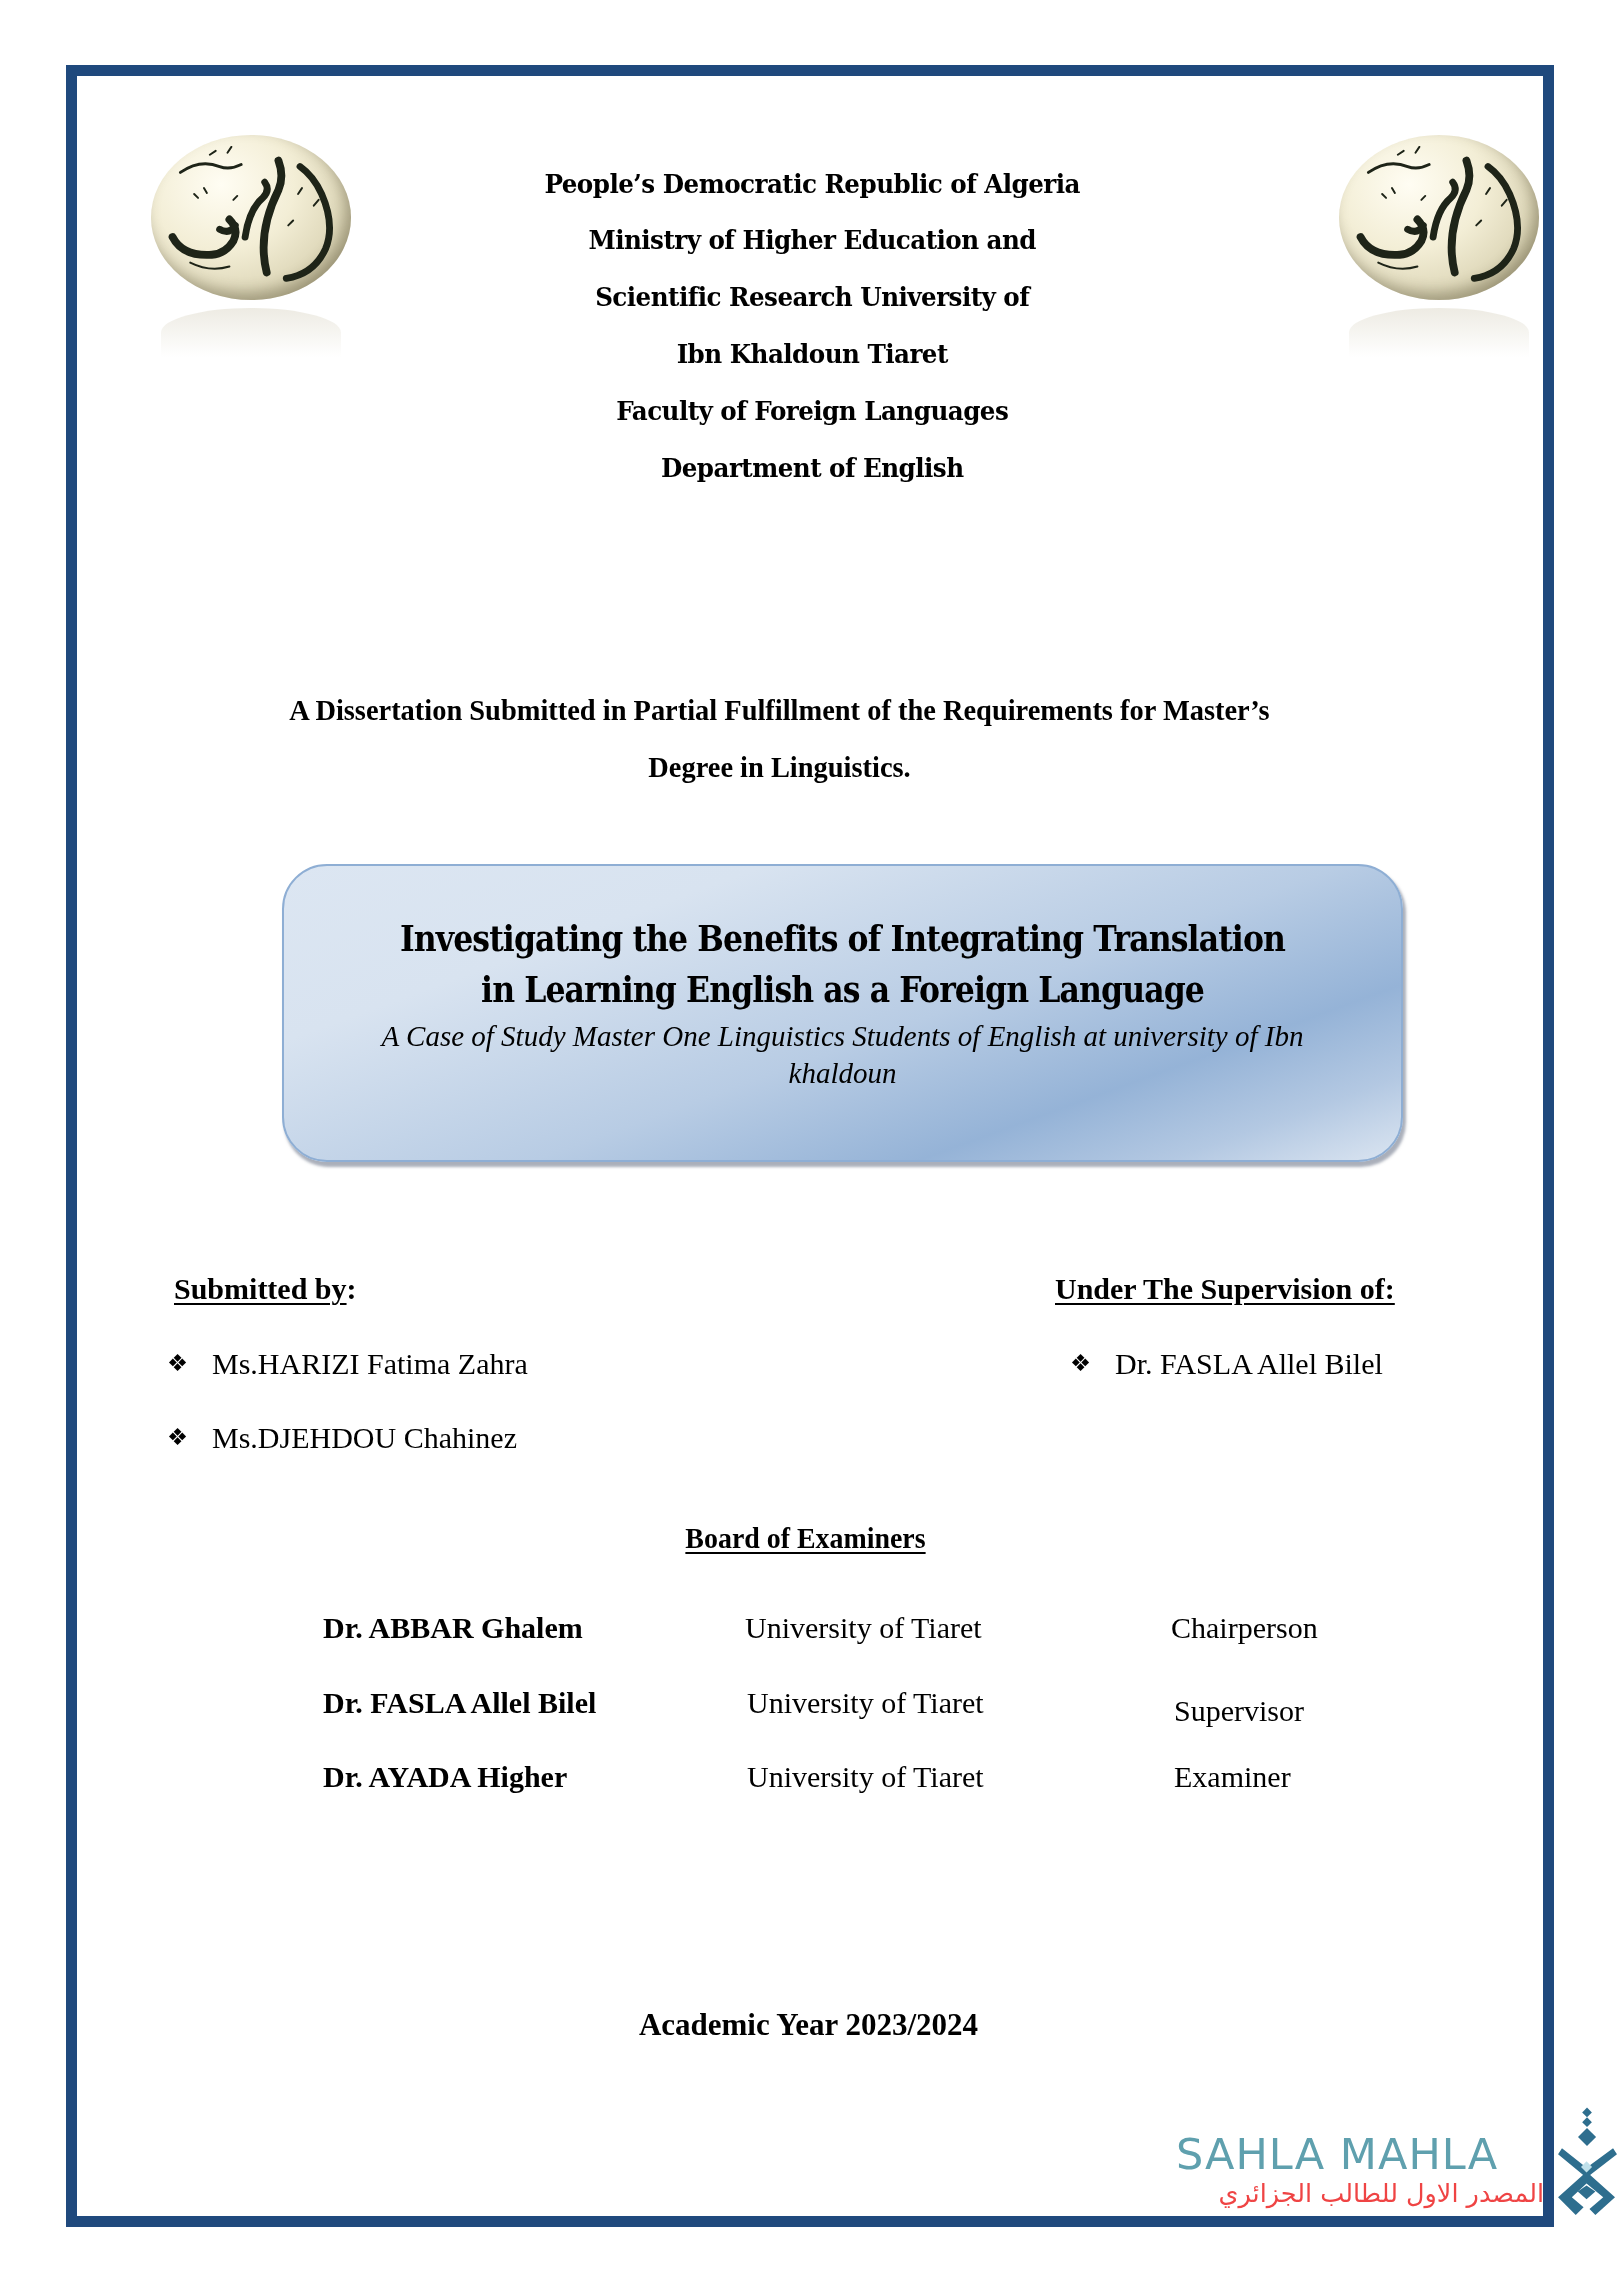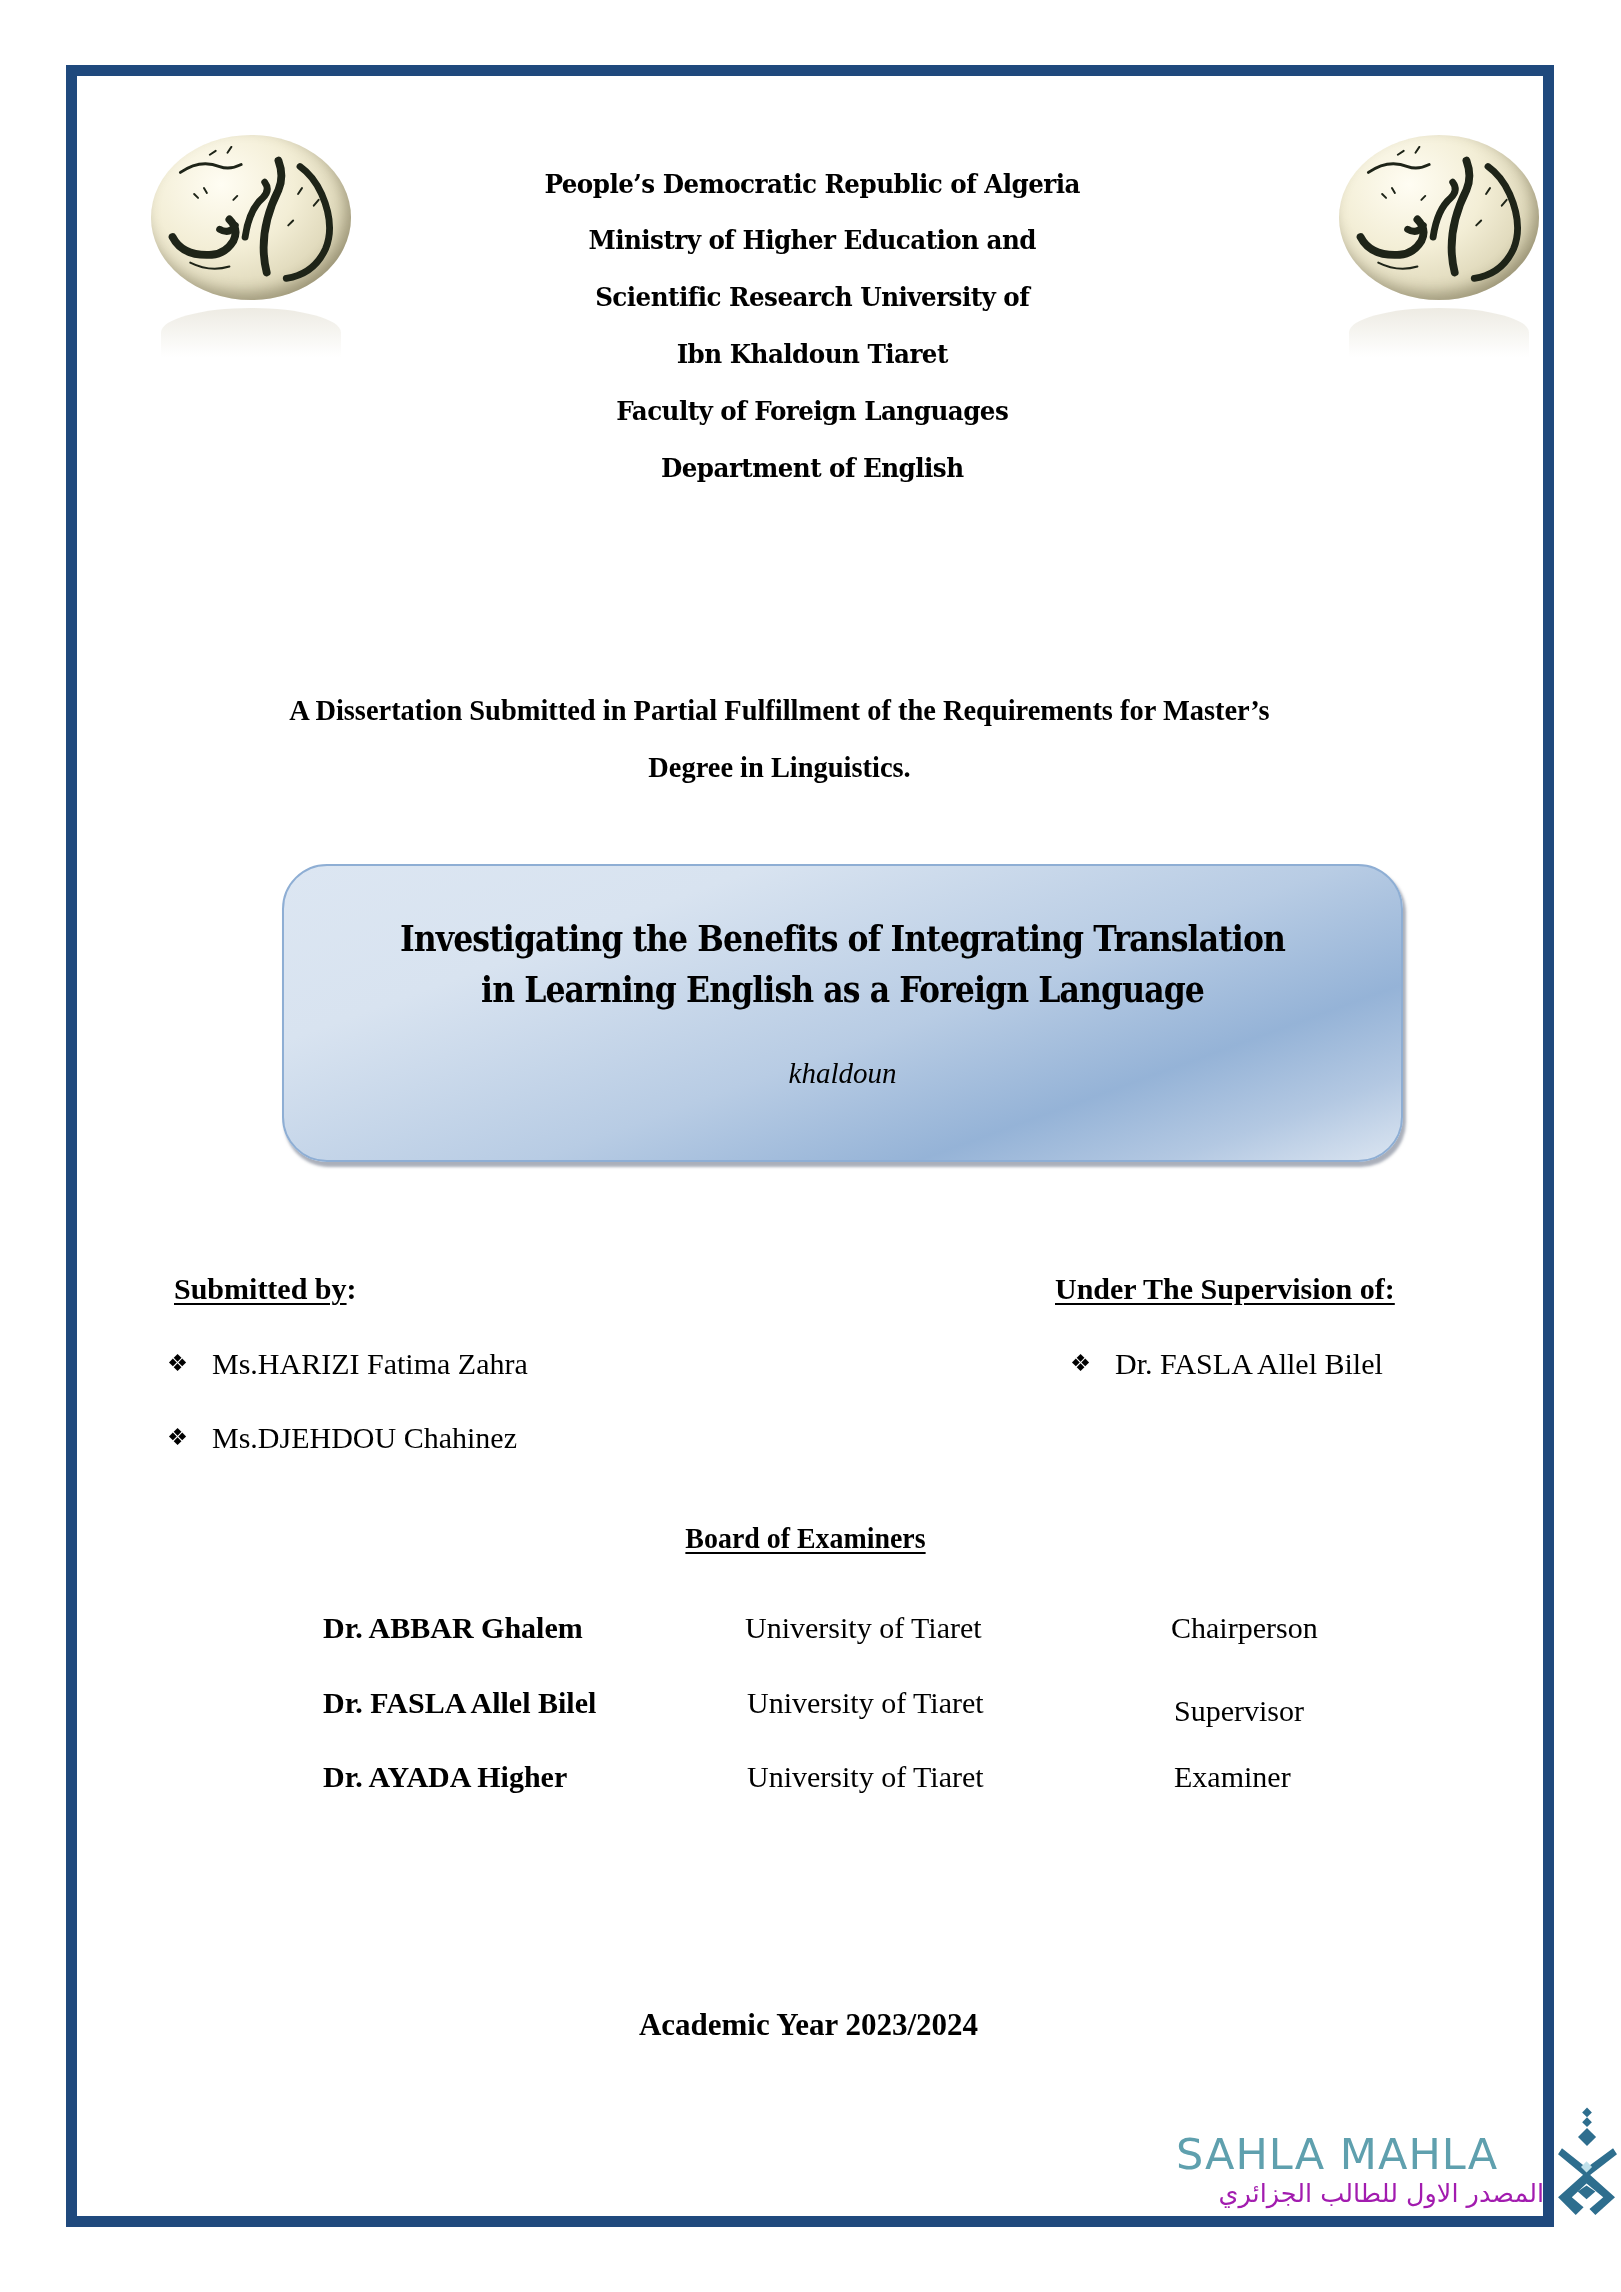--- a/index.html
+++ b/index.html
@@ -49,21 +49,21 @@
 
   .cell { position: absolute; font-family: "Liberation Serif", serif; font-size: 30px; white-space: nowrap; }
   .cell.name { font-weight: bold; }
 
   .academic { position: absolute; left: 0; width: 1621px; text-align: center;
               font-family: "Liberation Serif", serif; font-weight: bold; font-size: 31px; }
 
   .wm-title { position: absolute; left: 1176px; top: 2129px; font-family: "DejaVu Sans", sans-serif;
               font-size: 43px; color: #5fa0ae; letter-spacing: 1px; white-space: nowrap; }
   .wm-sub { position: absolute; left: 1181px; top: 2178px; width: 363px; text-align: right; direction: rtl;
-            font-family: "DejaVu Sans", sans-serif; font-size: 25.5px; color: #a21caf; white-space: nowrap; }
+            font-family: "DejaVu Sans", sans-serif; font-size: 25.5px; color: #ef4444; white-space: nowrap; }
   .wm-emblem { position: absolute; left: 1556px; top: 2107px; }
 </style>
 </head>
 <body>
 
 <div class="page-border"></div>
 
 <div class="logo" style="left:147px; top:135px;">
   <div class="egg">
     <svg width="200" height="165" viewBox="0 0 204 168">
@@ -112,20 +112,21 @@
   <div class="header-line" style="top:395px;">Faculty of Foreign Languages</div>
   <div class="header-line" style="top:452px;">Department of English</div>
 </div>
 
 <div class="statement" style="top:694px; left:-31px;">A Dissertation Submitted in Partial Fulfillment of the Requirements for Master’s</div>
 <div class="statement" style="top:751px; left:-31px;">Degree in Linguistics.</div>
 
 <div class="title-box">
   <div class="title-main" style="top:52px;">Investigating the Benefits of Integrating Translation</div>
   <div class="title-main" style="top:103px;">in Learning English as a Foreign Language</div>
+  <div class="title-sub" style="top:154px;">A Case of Study Master One Linguistics Students of English at university of Ibn</div>
   <div class="title-sub" style="top:191px;">khaldoun</div>
 </div>
 
 <div class="abs label-underline" style="left:174px; top:1272px;">
   <span class="u">Submitted by</span><span>:</span>
 </div>
 <div class="person" style="left:167px; top:1347px;">
   <span class="bullet">❖</span><span>Ms.HARIZI Fatima Zahra</span>
 </div>
 <div class="person" style="left:167px; top:1421px;">

